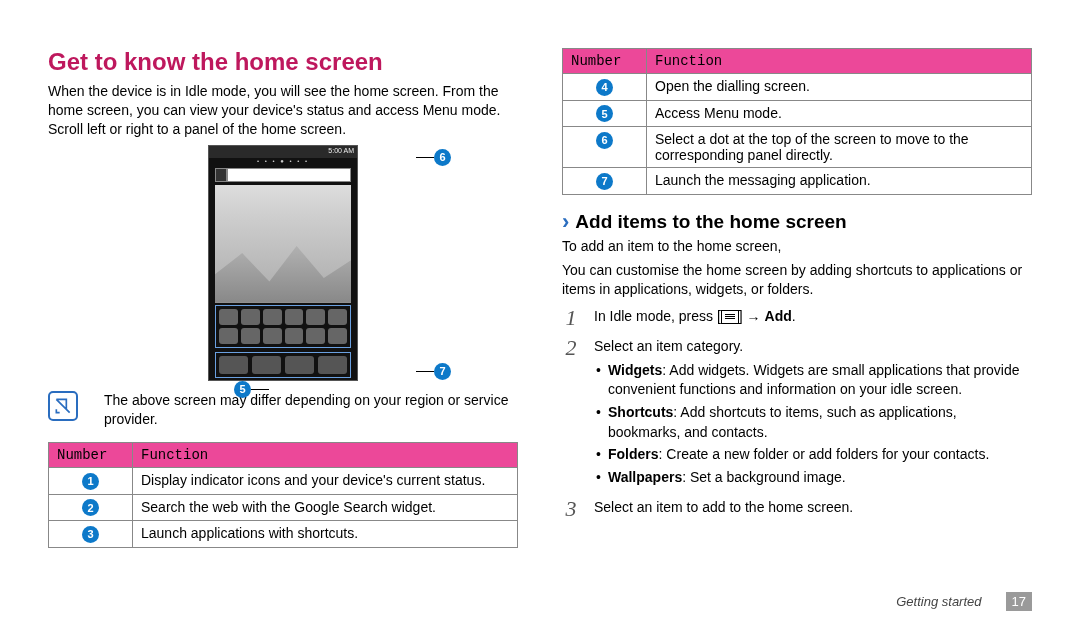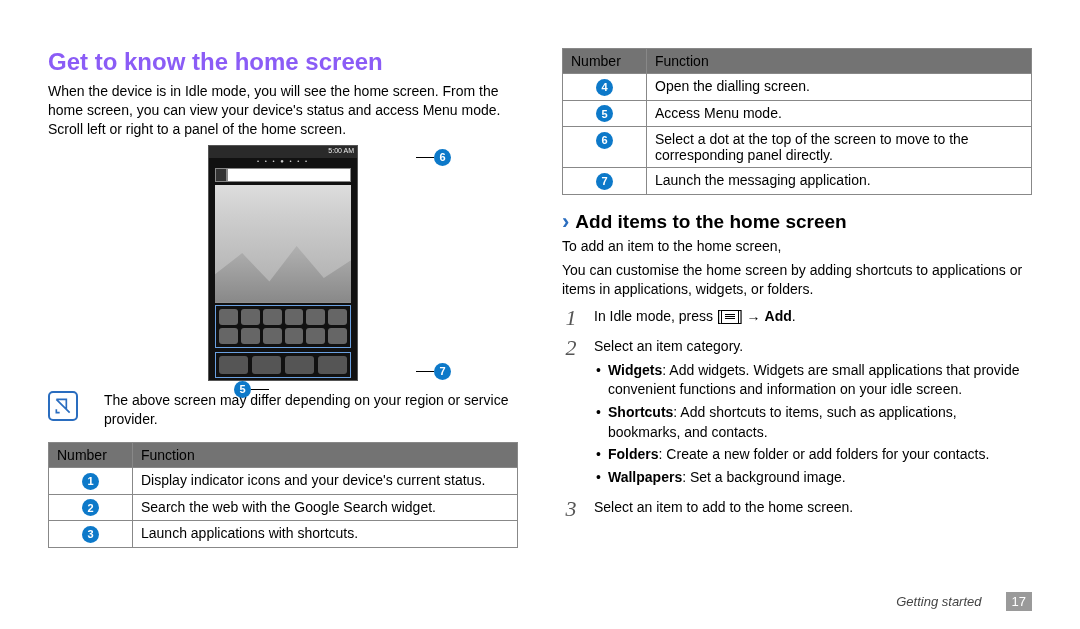--- a/index.html
+++ b/index.html
@@ -15,21 +15,21 @@
   .page {
     display: flex;
     padding: 48px 48px 0 48px;
     gap: 44px;
   }
   .col {
     flex: 1;
     min-width: 0;
   }
   h1.section-title {
-    color: #8b5cf6;
+    color: #be185d;
     font-weight: 700;
     font-size: 24px;
     margin-bottom: 6px;
   }
   .para {
     font-size: 14px;
     line-height: 1.35;
     margin-bottom: 6px;
   }
   .phone-wrap {
@@ -120,22 +120,23 @@
     font-size: 14px;
     margin-bottom: 10px;
   }
   table.func th, table.func td {
     border: 1px solid #888;
     padding: 4px 8px;
     text-align: left;
     vertical-align: top;
   }
   table.func th {
-    background: #737373;
+    background: #ec4899;
     font-weight: 400;
+    font-family: Liberation Mono, monospace;
   }
   table.func td.numcell {
     text-align:center;
     width: 84px;
   }
   .circnum {
     display:inline-flex;width:17px;height:17px;border-radius:50%;
     background:#0d79c9;color:#fff;font-size:11px;font-weight:700;
     align-items:center;justify-content:center;
   }

